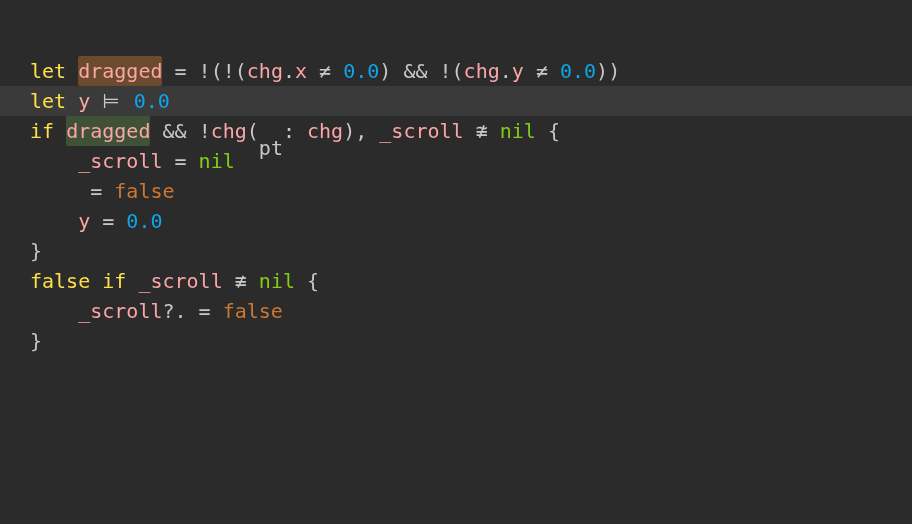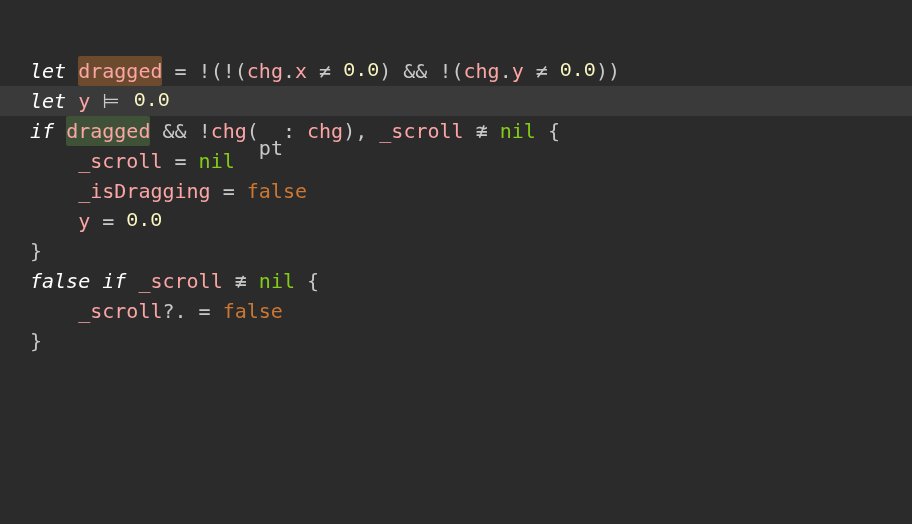--- a/index.html
+++ b/index.html
@@ -25,23 +25,23 @@
     .line {
       padding: 0 30px;
       white-space: pre;
       height: 30px;
       display: flex;
       align-items: center;
     }
     .line.current {
       background: #3a3a3a;
     }
-    .kw { color: #ffffff; font-style: italic; }
+    .kw { color: #fde047; }
     .id { color: #fca5a5; }
-    .num { color: #fef9c3; font-family: Liberation Mono, monospace; }
+    .num { color: #0ea5e9; }
     .nil { color: #84cc16; }
     .bool { color: #cc7832; }
     .punct { color: #c8c8c8; }
     .op { color: #c8c8c8; }
     .param { color: #c8c8c8; margin-top: 34px; }
     .hl-orange {
       background: #6b4a2e;
       border-radius: 2px;
     }
     .hl-green {
@@ -58,19 +58,19 @@
     }
   </style>
 </head>
 <body>
 
 <div class="editor">
   <div class="line"><span class="kw">let</span><span> </span><span class="id hl-orange">dragged</span><span> </span><span class="op">=</span><span> </span><span class="op">!</span><span class="punct">(</span><span class="op">!</span><span class="punct">(</span><span class="id">chg</span><span class="punct">.</span><span class="id">x</span><span> </span><span class="op">≠</span><span> </span><span class="num">0.0</span><span class="punct">)</span><span> </span><span class="op">&amp;&amp;</span><span> </span><span class="op">!</span><span class="punct">(</span><span class="id">chg</span><span class="punct">.</span><span class="id">y</span><span> </span><span class="op">≠</span><span> </span><span class="num">0.0</span><span class="punct">)</span><span class="punct">)</span></div>
   <div class="line current"><span class="kw">let</span><span> </span><span class="id">y</span><span> </span><span class="op">⊨</span><span class="cursor"></span><span> </span><span class="num">0.0</span></div>
   <div class="line"><span class="kw">if</span><span> </span><span class="id hl-green">dragged</span><span> </span><span class="op">&amp;&amp;</span><span> </span><span class="op">!</span><span class="id">chg</span><span class="punct">(</span><span class="param">pt</span><span class="punct">:</span><span> </span><span class="id">chg</span><span class="punct">)</span><span class="punct">,</span><span> </span><span class="id">_scroll</span><span> </span><span class="op">≇</span><span> </span><span class="nil">nil</span><span> </span><span class="punct">{</span></div>
   <div class="line"><span>    </span><span class="id">_scroll</span><span> </span><span class="op">=</span><span> </span><span class="nil">nil</span></div>
-  <div class="line"><span>    </span><span class="id">_isDragging</span><span> </span><span class="op">=</span><span> </span><span class="bool">false</span></div>
+  <div class="line"><span>    </span><span> </span><span class="op">=</span><span> </span><span class="bool">false</span></div>
   <div class="line"><span>    </span><span class="id">y</span><span> </span><span class="op">=</span><span> </span><span class="num">0.0</span></div>
   <div class="line"><span class="punct">}</span></div>
   <div class="line"><span class="kw">false</span><span> </span><span class="kw">if</span><span> </span><span class="id">_scroll</span><span> </span><span class="op">≢</span><span> </span><span class="nil">nil</span><span> </span><span class="punct">{</span></div>
   <div class="line"><span>    </span><span class="id">_scroll</span><span class="punct">?</span><span class="punct">.</span><span> </span><span class="op">=</span><span> </span><span class="bool">false</span></div>
   <div class="line"><span class="punct">}</span></div>
 </div>
 
 </body></html>

